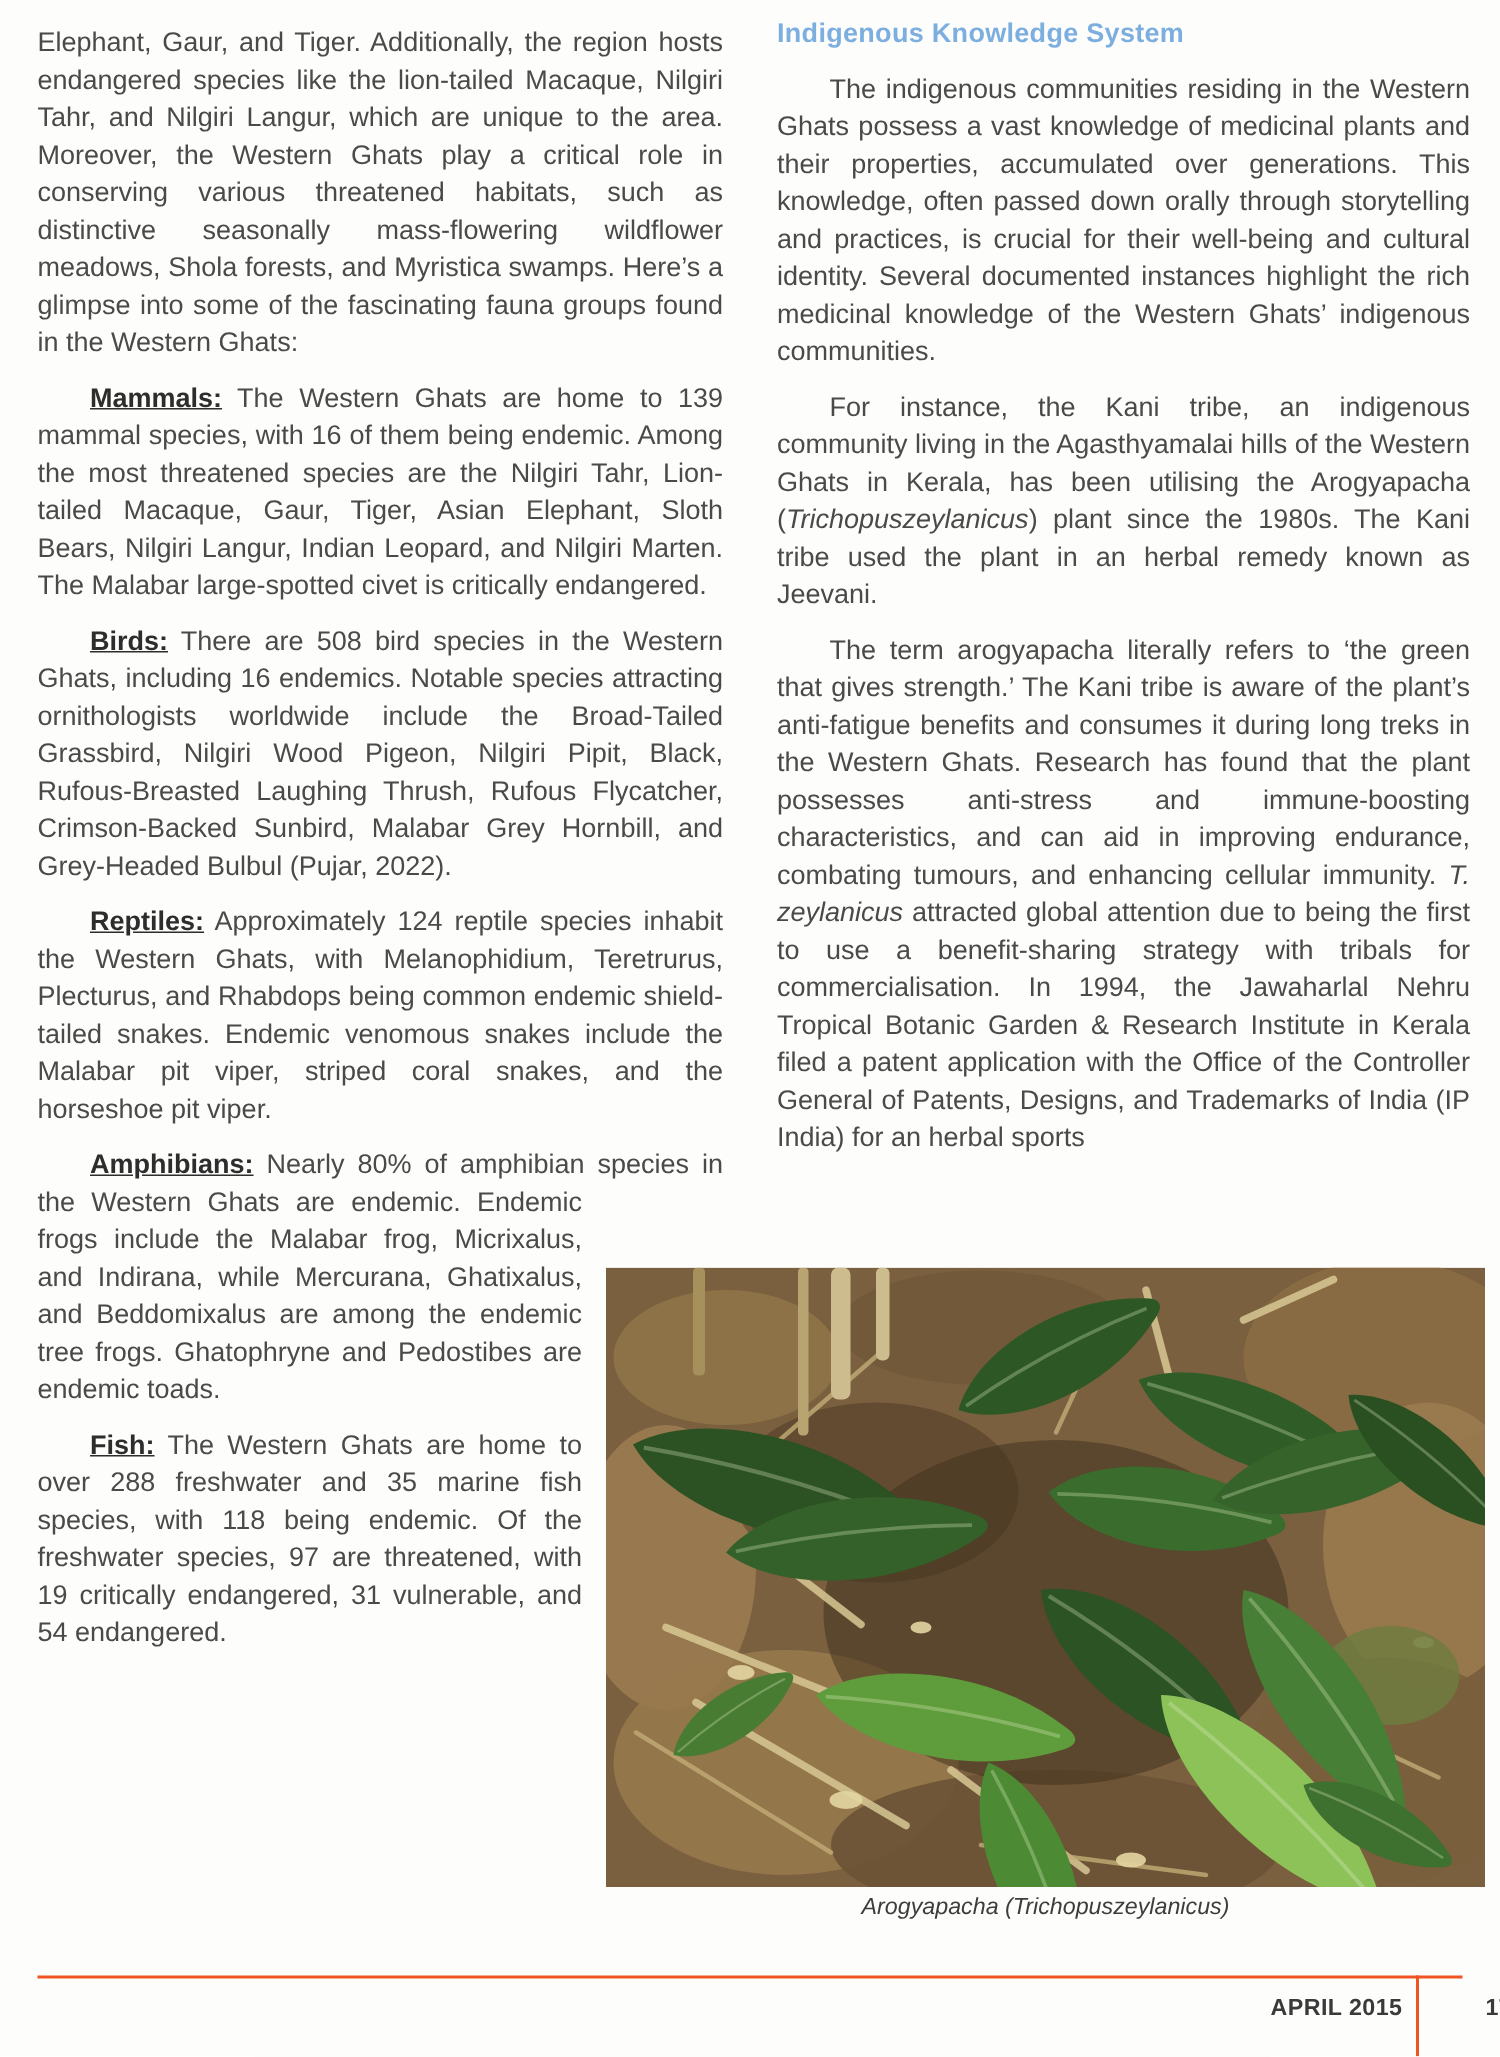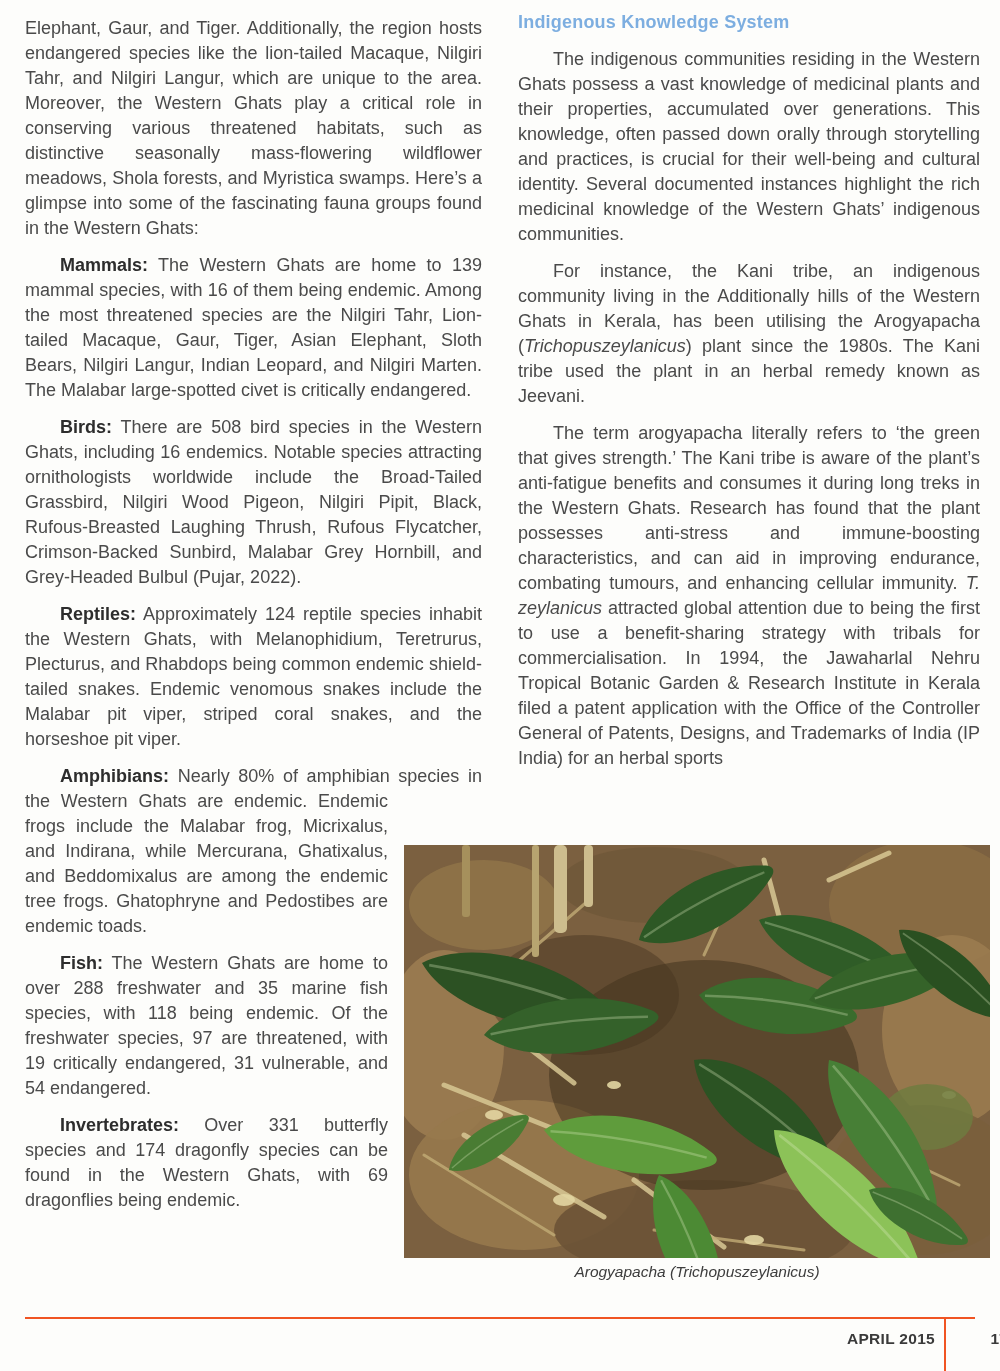--- a/index.html
+++ b/index.html
@@ -7,21 +7,21 @@
     position:relative; width:1000px; height:1371px;
     background:#fdfdfb; overflow:hidden;
     font-family:"Liberation Sans", sans-serif;
     color:#4a4a4a;
   }
   .col { position:absolute; text-align:justify; font-size:18px; line-height:25px; }
   .col-left  { left:25px;  top:16px; width:457px; }
   .col-right { left:518px; top:10px; width:462px; }
   p.para { margin:0 0 12px 0; }
   p.indent { text-indent:35px; }
-  b.lead { color:#2d2d2d; font-weight:bold; }
+  b.lead { color:#2d2d2d; font-weight:bold;text-decoration:underline; }
   i.taxon { font-style:italic; }
   .heading {
     margin:0 0 12px 0; text-align:left;
     font-size:18px; font-weight:bold; color:#7daee0;
     letter-spacing:0.2px;
   }
   .wrap-spacer {
     float:right; width:94px; height:444px;
     shape-outside: inset(31px 0 0 0);
   }
@@ -67,29 +67,28 @@
     <p class="para indent"><b class="lead">Mammals:</b> <span>The Western Ghats are home to 139 mammal species, with 16 of them being endemic. Among the most threatened species are the Nilgiri Tahr, Lion-tailed Macaque, Gaur, Tiger, Asian Elephant, Sloth Bears, Nilgiri Langur, Indian Leopard, and Nilgiri Marten. The Malabar large-spotted civet is critically endangered.</span></p>
 
     <p class="para indent"><b class="lead">Birds:</b> <span>There are 508 bird species in the Western Ghats, including 16 endemics. Notable species attracting ornithologists worldwide include the Broad-Tailed Grassbird, Nilgiri Wood Pigeon, Nilgiri Pipit, Black, Rufous-Breasted Laughing Thrush, Rufous Flycatcher, Crimson-Backed Sunbird, Malabar Grey Hornbill, and Grey-Headed Bulbul (Pujar, 2022).</span></p>
 
     <p class="para indent"><b class="lead">Reptiles:</b> <span>Approximately 124 reptile species inhabit the Western Ghats, with Melanophidium, Teretrurus, Plecturus, and Rhabdops being common endemic shield-tailed snakes. Endemic venomous snakes include the Malabar pit viper, striped coral snakes, and the horseshoe pit viper.</span></p>
 
     <p class="para indent"><span class="wrap-spacer"></span><b class="lead">Amphibians:</b> <span>Nearly 80% of amphibian species in the Western Ghats are endemic. Endemic frogs include the Malabar frog, Micrixalus, and Indirana, while Mercurana, Ghatixalus, and Beddomixalus are among the endemic tree frogs. Ghatophryne and Pedostibes are endemic toads.</span></p>
 
     <p class="para indent"><b class="lead">Fish:</b> <span>The Western Ghats are home to over 288 freshwater and 35 marine fish species, with 118 being endemic. Of the freshwater species, 97 are threatened, with 19 critically endangered, 31 vulnerable, and 54 endangered.</span></p>
 
-    <p class="para indent"><b class="lead">Invertebrates:</b> <span>Over 331 butterfly species and 174 dragonfly species can be found in the Western Ghats, with 69 dragonflies being endemic.</span></p>
   </div>
 
   <div class="col col-right">
     <h2 class="heading">Indigenous Knowledge System</h2>
 
     <p class="para indent">The indigenous communities residing in the Western Ghats possess a vast knowledge of medicinal plants and their properties, accumulated over generations. This knowledge, often passed down orally through storytelling and practices, is crucial for their well-being and cultural identity. Several documented instances highlight the rich medicinal knowledge of the Western Ghats’ indigenous communities.</p>
 
-    <p class="para indent"><span>For instance, the Kani tribe, an indigenous community living in the Additionally hills of the Western Ghats in Kerala, has been utilising the Arogyapacha (</span><i class="taxon">Trichopuszeylanicus</i><span>) plant since the 1980s. The Kani tribe used the plant in an herbal remedy known as Jeevani.</span></p>
+    <p class="para indent"><span>For instance, the Kani tribe, an indigenous community living in the Agasthyamalai hills of the Western Ghats in Kerala, has been utilising the Arogyapacha (</span><i class="taxon">Trichopuszeylanicus</i><span>) plant since the 1980s. The Kani tribe used the plant in an herbal remedy known as Jeevani.</span></p>
 
     <p class="para indent"><span>The term arogyapacha literally refers to ‘the green that gives strength.’ The Kani tribe is aware of the plant’s anti-fatigue benefits and consumes it during long treks in the Western Ghats. Research has found that the plant possesses anti-stress and immune-boosting characteristics, and can aid in improving endurance, combating tumours, and enhancing cellular immunity. </span><i class="taxon">T. zeylanicus</i><span> attracted global attention due to being the first to use a benefit-sharing strategy with tribals for commercialisation. In 1994, the Jawaharlal Nehru Tropical Botanic Garden &amp; Research Institute in Kerala filed a patent application with the Office of the Controller General of Patents, Designs, and Trademarks of India (IP India) for an herbal sports</span></p>
   </div>
 
   <figure class="photo">
     <svg width="586" height="413" viewBox="0 0 586 413" xmlns="http://www.w3.org/2000/svg">
       <defs>
         <g id="leaf">
           <path d="M0 0 C 28 -30, 100 -38, 152 -8 C 162 -3, 162 3, 152 8 C 100 38, 28 30, 0 0 Z"></path>
           <path d="M6 0 C 55 -6, 105 -6, 150 -1" fill="none" stroke="rgba(225,240,195,0.30)" stroke-width="2.5"></path>

